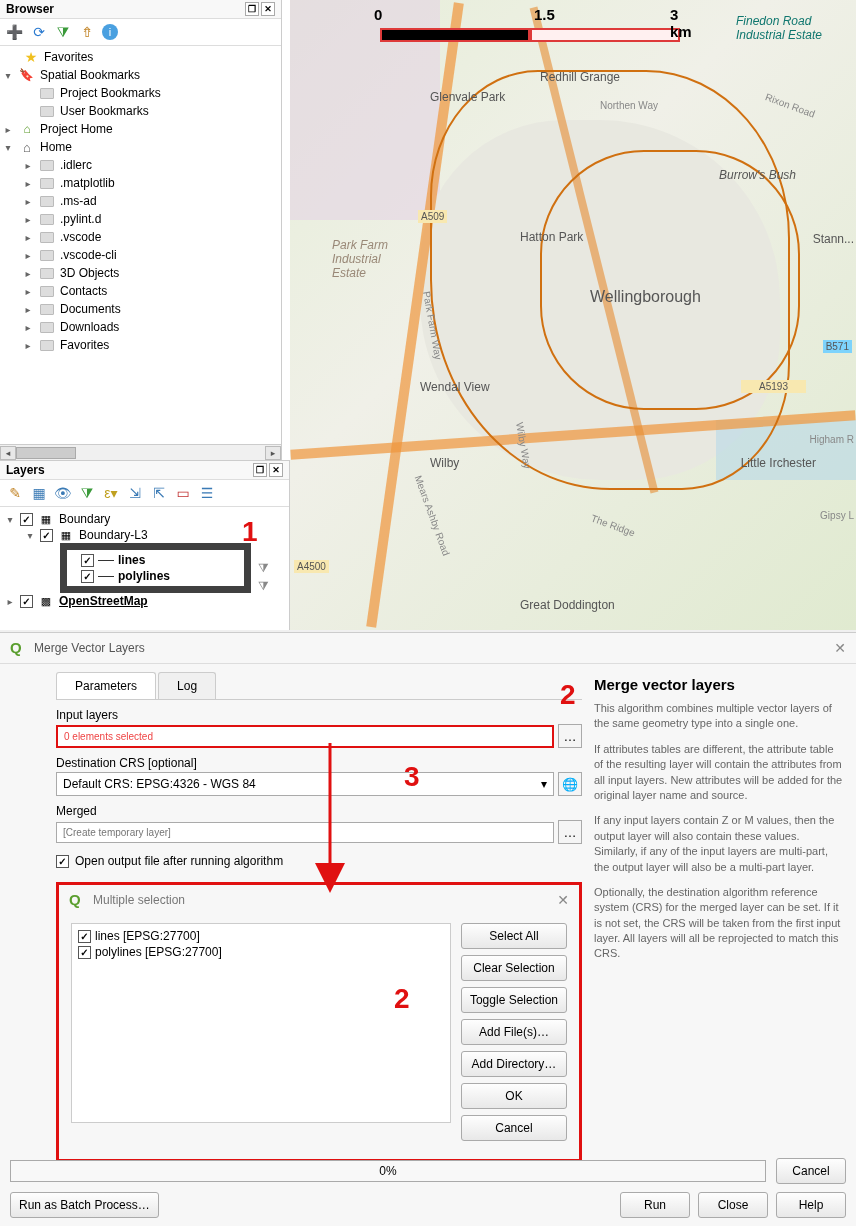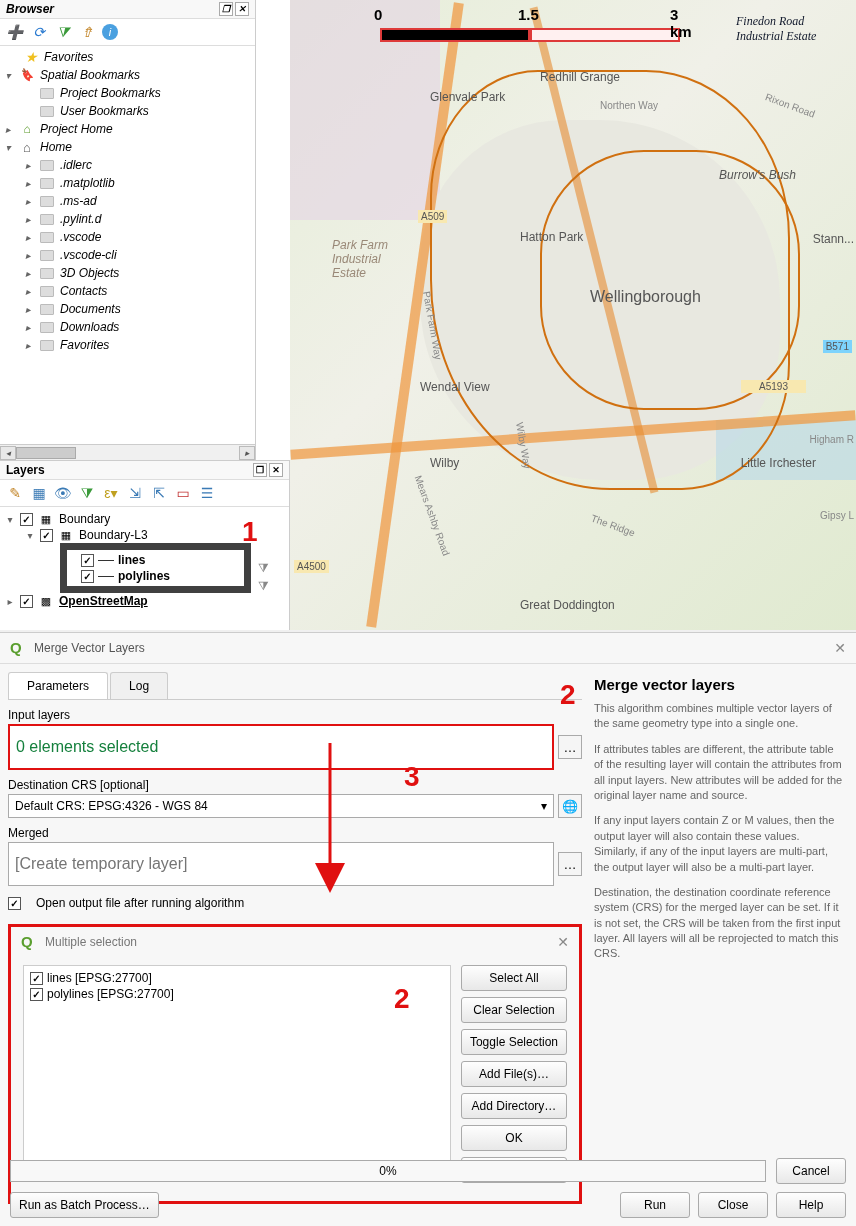--- a/index.html
+++ b/index.html
@@ -2,21 +2,21 @@
 <html><head>
 <meta charset="utf-8">
 <style>
 * { box-sizing: border-box; margin: 0; padding: 0; font-family: "Segoe UI", Tahoma, sans-serif; font-size: 12px; }
 body { width: 856px; height: 1226px; background: #f0f0f0; position: relative; overflow: hidden; }
 
 
 .top-section { display: flex; height: 630px; background: #fff; }
 
 
-.browser-panel { width: 256px; border-right: 1px solid #ccc; display: flex; flex-direction: column; font-style: italic; }
+.browser-panel { width: 282px; border-right: 1px solid #ccc; display: flex; flex-direction: column; }
 .panel-header { display: flex; justify-content: space-between; align-items: center; padding: 2px 6px; border-bottom: 1px solid #ddd; font-weight: bold; background: #f8f8f8; }
 .panel-header-title { font-weight: bold; }
 .panel-header-icons { display: flex; gap: 2px; }
 .hdr-icon { width: 14px; height: 14px; border: 1px solid #aaa; background: #fff; font-size: 9px; display: flex; align-items: center; justify-content: center; cursor: pointer; }
 .toolbar { display: flex; gap: 6px; padding: 4px 6px; border-bottom: 1px solid #ddd; align-items: center; }
 .tb-icon { width: 18px; height: 18px; display: flex; align-items: center; justify-content: center; cursor: pointer; font-size: 14px; color: #3a7ab5; }
 .tree { flex: 1; overflow: auto; padding: 2px 0; }
 .tree-item { display: flex; align-items: center; padding: 1px 2px; gap: 4px; white-space: nowrap; cursor: pointer; }
 .indent { display: inline-block; }
 .expander { width: 12px; text-align: center; color: #666; font-size: 10px; }
@@ -50,34 +50,34 @@
 .scale-seg { display: inline-block; height: 14px; border: 2px solid #de3a3a; }
 .scale-seg.black { background: #000; }
 .scale-tick { position: absolute; top: -22px; font-size: 15px; font-weight: bold; }
 .boundary-line { position: absolute; border: 2px solid #d07010; background: none; }
 
 
 .dialog { position: absolute; left: 0; top: 632px; width: 856px; height: 594px; background: #f7f7f7; border-top: 1px solid #ccc; }
 .dlg-title { display: flex; align-items: center; padding: 6px 10px; font-size: 14px; color: #555; border-bottom: 1px solid #ddd; }
 .q-icon { width: 18px; height: 18px; margin-right: 6px; color: #5a9e2e; font-weight: bold; font-size: 15px; }
 .dlg-close { margin-left: auto; color: #888; font-size: 14px; cursor: pointer; }
-.dlg-body { display: flex; padding: 8px; gap: 8px; }
+.dlg-body { display: flex; padding: 8px; gap: 8px; margin-left: 48px; }
 .dlg-left { flex: 1; display: flex; flex-direction: column; }
 .dlg-right { width: 258px; padding: 4px; }
 .tabs { display: flex; border-bottom: 1px solid #ccc; }
 .tab { padding: 6px 18px; border: 1px solid #ccc; border-bottom: none; background: #f0f0f0; cursor: pointer; border-radius: 3px 3px 0 0; margin-right: 2px; }
 .tab.active { background: #fff; }
 .form-group { margin-top: 8px; }
 .form-label { font-size: 12px; margin-bottom: 2px; display: block; }
 .input-row { display: flex; gap: 4px; align-items: center; }
-.text-input { flex: 1; padding: 12px 6px; border: 1px solid #aaa; background: #fff; font-size: 16px; color: #15803d; }
+.text-input { flex: 1; padding: 4px 6px; border: 1px solid #aaa; background: #fff; font-size: 10px; color: #ef4444; }
 .text-input.red { border: 2px solid #e01010; }
 .sq-btn { width: 24px; height: 24px; border: 1px solid #aaa; background: #f5f5f5; display: flex; align-items: center; justify-content: center; cursor: pointer; font-size: 13px; }
 .dropdown { flex: 1; padding: 4px 6px; border: 1px solid #aaa; background: #fff; display: flex; justify-content: space-between; align-items: flex-end; cursor: pointer; }
-.chk-row { display: flex; align-items: center; gap: 15px; margin-top: 10px; }
+.chk-row { display: flex; align-items: center; gap: 6px; margin-top: 10px; }
 .help-title { font-size: 15px; font-weight: bold; margin-bottom: 8px; }
 .help-text { font-size: 11px; color: #666; line-height: 1.4; margin-bottom: 10px; }
 
 
 .subdlg { border: 3px solid #e01010; margin-top: 14px; background: #f7f7f7; padding-bottom: 10px; }
 .subdlg-title { display: flex; align-items: center; padding: 6px 10px; color: #777; font-size: 14px; }
 .subdlg-body { display: flex; padding: 8px 12px; gap: 10px; }
 .sel-list { flex: 1; background: #fff; border: 1px solid #ccc; height: 200px; padding: 4px; }
 .sel-list-item { display: flex; align-items: center; gap: 4px; padding: 1px 2px; }
 .btn-col { display: flex; flex-direction: column; gap: 6px; }
@@ -309,26 +309,26 @@
 
     <div class="map-road" style="left:120px;top:0;width:10px;height:630px;transform:rotate(8deg);"></div>
     <div class="map-road" style="left:0;top:430px;width:566px;height:10px;transform:rotate(-4deg);"></div>
     <div class="map-road" style="left:300px;top:0;width:8px;height:500px;transform:rotate(-14deg);background:rgba(230,140,50,.6);"></div>
 
     <div class="boundary-line" style="left:140px;top:70px;width:360px;height:420px;border-radius:30% 40% 30% 50%;"></div>
     <div class="boundary-line" style="left:250px;top:150px;width:260px;height:260px;border-radius:40%;"></div>
 
     <div class="scale-bar">
       <span class="scale-tick" style="left:-6px;">0</span>
-      <span class="scale-tick" style="left:138px;">1.5</span>
+      <span class="scale-tick" style="left:154px;">1.5</span>
       <span class="scale-tick" style="left:290px;">3 km</span>
       <span class="scale-seg black" style="width:150px;"></span><span class="scale-seg" style="width:150px;background:#fff0f0;"></span>
     </div>
 
-    <span class="map-label" style="right:30px;top:14px;width:90px;white-space:normal;font-style:italic;color:#0f172a;font-family:Liberation Serif, serif;">Finedon Road Industrial Estate</span>
+    <span class="map-label" style="right:30px;top:14px;width:90px;white-space:normal;font-style:italic;color:#0f766e;">Finedon Road Industrial Estate</span>
     <span class="map-label" style="left:250px;top:70px;">Redhill Grange</span>
     <span class="map-label" style="left:140px;top:90px;">Glenvale Park</span>
     <span class="map-label" style="left:310px;top:100px;font-size:10px;color:#888;">Northen Way</span>
     <span class="map-label" style="right:40px;top:100px;font-size:10px;color:#888;transform:rotate(20deg);">Rixon Road</span>
     <span class="map-label" style="right:60px;top:168px;font-style:italic;">Burrow's Bush</span>
     <span class="map-label" style="left:128px;top:210px;background:#f8e8b0;padding:1px 3px;font-size:10px;">A509</span>
     <span class="map-label" style="right:2px;top:232px;">Stann...</span>
     <span class="map-label" style="left:42px;top:238px;width:80px;white-space:normal;font-style:italic;color:#987;">Park Farm Industrial Estate</span>
     <span class="map-label" style="left:230px;top:230px;">Hatton Park</span>
     <span class="map-label big" style="left:300px;top:288px;">Wellingborough</span>
@@ -421,21 +421,21 @@
           </div>
         </div>
       </div>
     </div>
 
     <div class="dlg-right">
       <div class="help-title">Merge vector layers</div>
       <div class="help-text">This algorithm combines multiple vector layers of the same geometry type into a single one.</div>
       <div class="help-text">If attributes tables are different, the attribute table of the resulting layer will contain the attributes from all input layers. New attributes will be added for the original layer name and source.</div>
       <div class="help-text">If any input layers contain Z or M values, then the output layer will also contain these values. Similarly, if any of the input layers are multi-part, the output layer will also be a multi-part layer.</div>
-      <div class="help-text">Destination, the destination coordinate reference system (CRS) for the merged layer can be set. If it is not set, the CRS will be taken from the first input layer. All layers will all be reprojected to match this CRS.</div>
+      <div class="help-text">Optionally, the destination algorithm reference system (CRS) for the merged layer can be set. If it is not set, the CRS will be taken from the first input layer. All layers will all be reprojected to match this CRS.</div>
     </div>
   </div>
 
   <div class="annotation" style="left:560px; top:46px;">2</div>
   <div class="annotation" style="left:404px; top:128px;">3</div>
   <div class="annotation" style="left:394px; top:350px;">2</div>
   <svg class="arrow-svg" style="left:300px; top:110px;" width="60" height="150">
     <defs>
         <marker id="ah" markerWidth="10" markerHeight="10" refX="5" refY="5" orient="auto">
           <path d="M0,0 L10,5 L0,10 z" fill="#e01010"></path>

